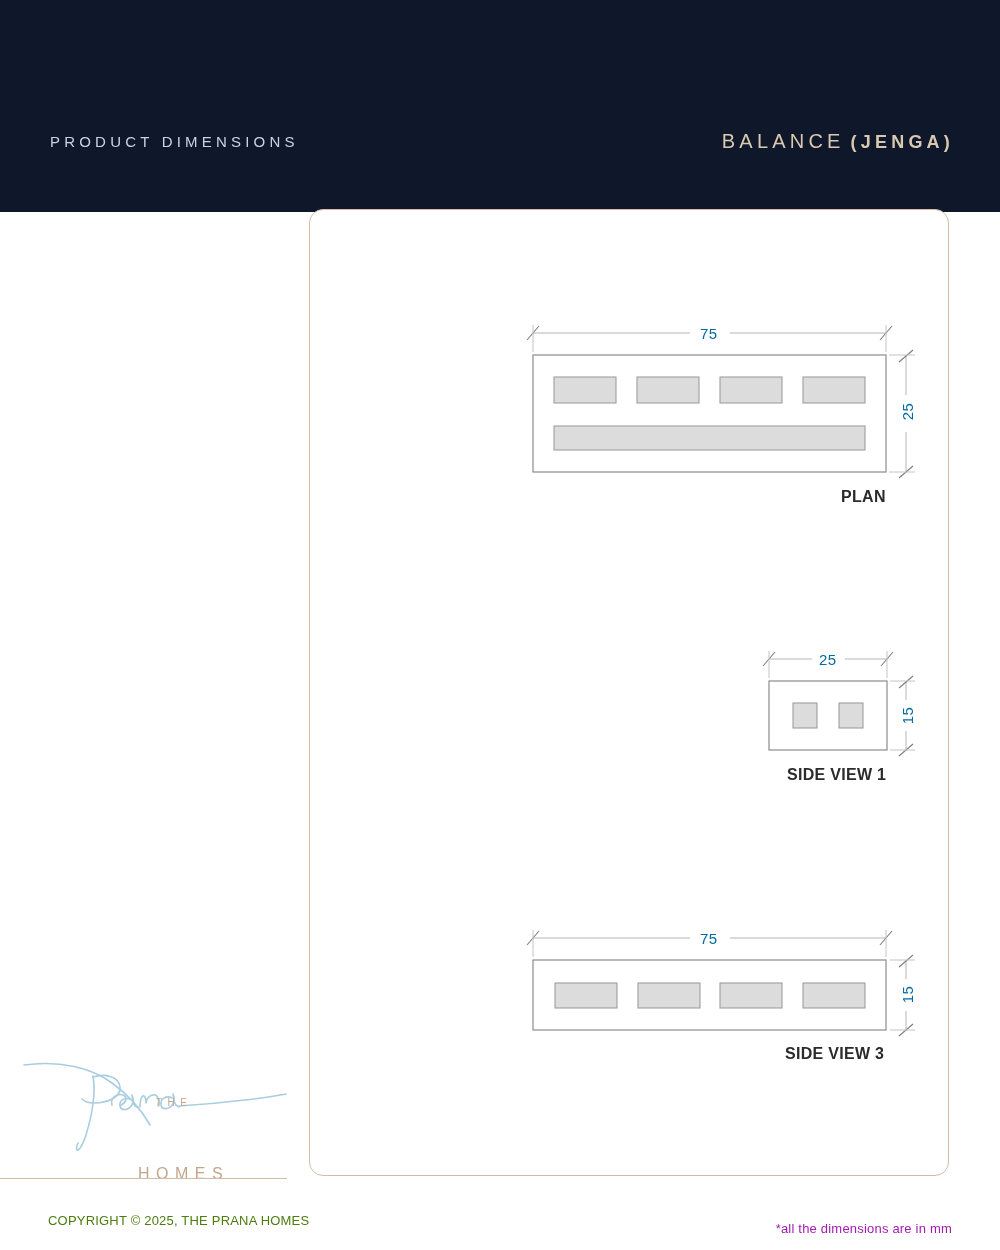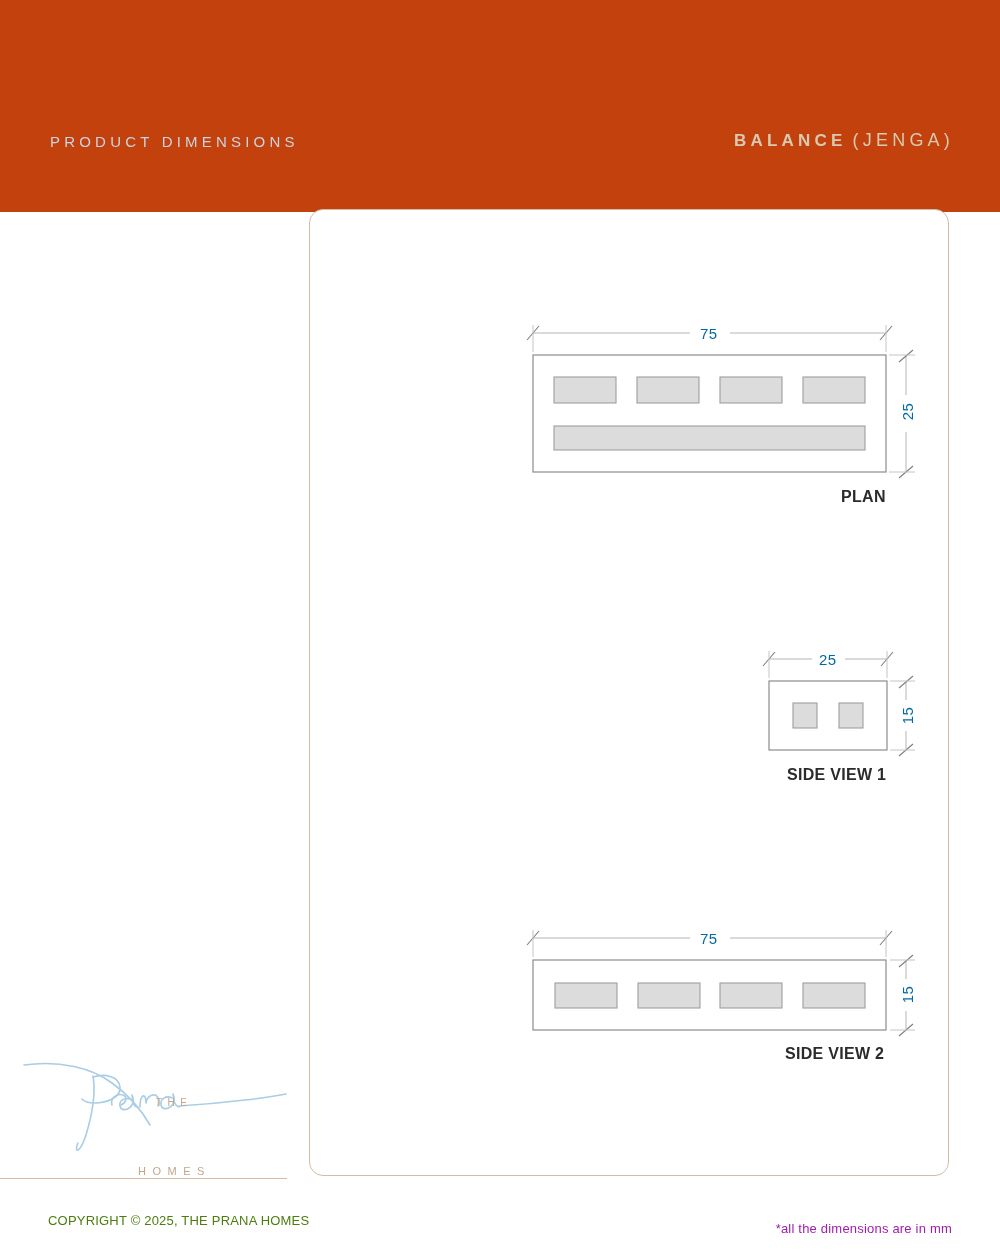--- a/index.html
+++ b/index.html
@@ -15,50 +15,50 @@
     overflow: hidden;
   }
 
   
   .header {
     position: absolute;
     left: 0;
     top: 0;
     width: 1000px;
     height: 212px;
-    background: #c2410c;
+    background: #0f172a;
   }
   .header-left {
     position: absolute;
     left: 50px;
     top: 133px;
     font-size: 15px;
     letter-spacing: 4.2px;
     color: #c9d4e2;
     font-weight: 400;
     white-space: nowrap;
   }
   .header-right {
     position: absolute;
     right: 46px;
     top: 130px;
     white-space: nowrap;
     text-align: right;
   }
   .brand-main {
-    font-size: 17px;
+    font-size: 20px;
     letter-spacing: 4.2px;
     color: #d9c9b0;
-    font-weight: 700;
+    font-weight: 400;
   }
   .brand-sub {
     font-size: 18px;
     letter-spacing: 4.2px;
     color: #d9c9b0;
-    font-weight: 400;
+    font-weight: 700;
     margin-left: 6px;
   }
 
   
   .card {
     position: absolute;
     left: 309px;
     top: 209px;
     width: 640px;
     height: 967px;
@@ -124,21 +124,21 @@
     left: 136px;
     top: 54px;
     font-size: 10px;
     letter-spacing: 5.5px;
     color: #c2a68c;
   }
   .logo-homes {
     position: absolute;
     left: 118px;
     top: 122px;
-    font-size: 11px;
+    font-size: 16px;
     letter-spacing: 6.5px;
     color: #c2a68c;
   }
   .logo svg { position: absolute; left: 0; top: 0; }
 
   
   .divider {
     position: absolute;
     left: 0;
     top: 1178px;
@@ -261,21 +261,21 @@
 <div class="dim-text dim-vert" id="dim-plan-h">25</div>
 
 <div class="dim-text" id="dim-s1-w">25</div>
 <div class="dim-text dim-vert" id="dim-s1-h">15</div>
 
 <div class="dim-text" id="dim-s2-w">75</div>
 <div class="dim-text dim-vert" id="dim-s2-h">15</div>
 
 <div class="view-label" id="label-plan">PLAN</div>
 <div class="view-label" id="label-side1">SIDE VIEW 1</div>
-<div class="view-label" id="label-side2">SIDE VIEW 2</div>
+<div class="view-label" id="label-side2">SIDE VIEW 3</div>
 
 <div class="logo">
   <svg width="280" height="115" viewBox="0 0 280 115" xmlns="http://www.w3.org/2000/svg">
     <g fill="none" stroke="#a9cde2" stroke-width="1.6" stroke-linecap="round" stroke-linejoin="round">
 
       <path d="M4 22 C 40 17, 72 25, 92 40 C 110 53, 122 68, 130 82"></path>
 
       <path d="M73 33 C 76 50, 72 72, 66 92 C 63 101, 60 106, 58 107 C 56 108, 56 104, 58 100"></path>
 
       <path d="M73 34 C 86 30, 99 34, 100 44 C 101 54, 88 60, 74 60 C 68 60, 64 58, 62 56"></path>

